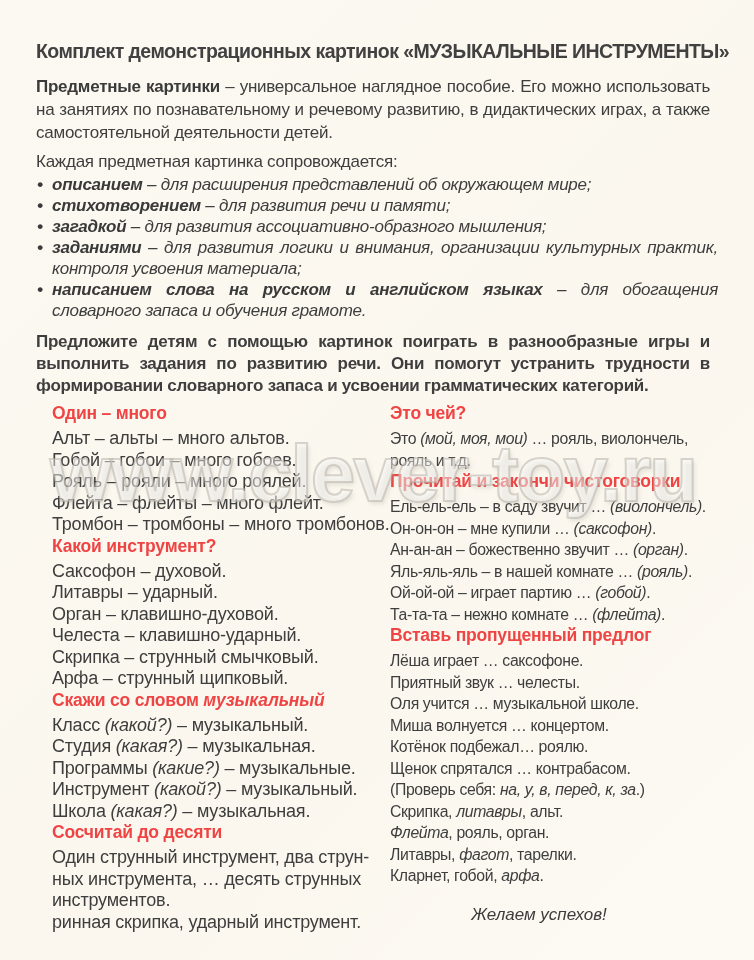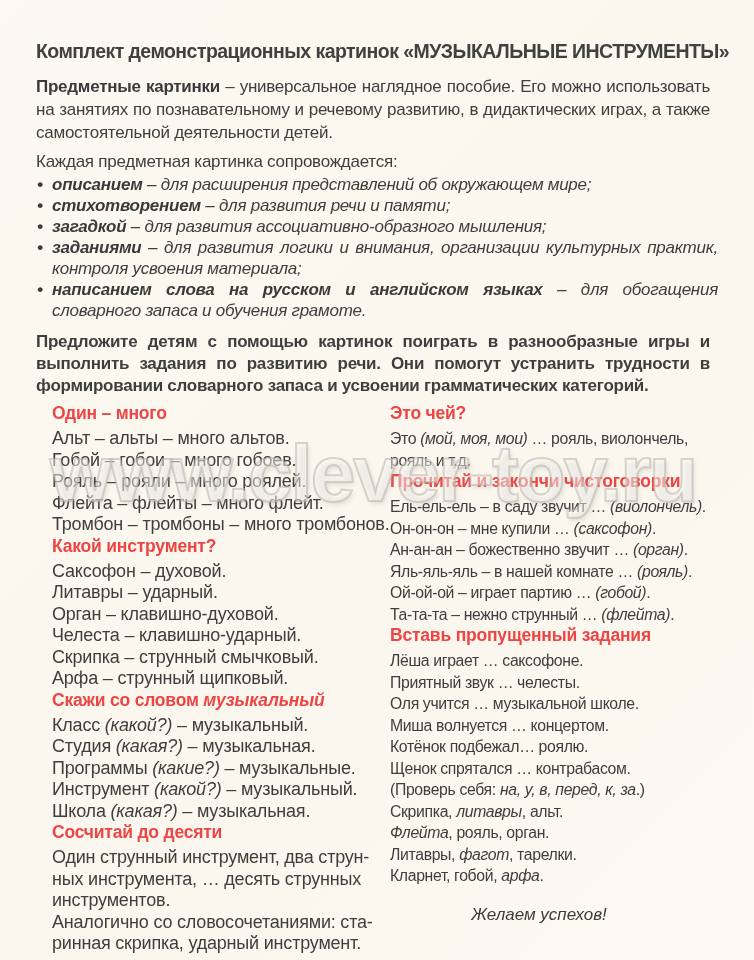--- a/index.html
+++ b/index.html
@@ -118,21 +118,20 @@
             <div class="line"><span>Инструмент </span><span class="i">(какой?)</span><span> – музыкальный.</span></div>
             <div class="line"><span>Школа </span><span class="i">(какая?)</span><span> – музыкальная.</span></div>
           </div>
       </div>
       <div class="sec">
         <h3><span>Сосчитай до десяти</span></h3>
         <div class="lines">
             <div class="line"><span>Один струнный инструмент, два струн-</span></div>
             <div class="line"><span>ных инструмента, … десять струнных</span></div>
             <div class="line"><span>инструментов.</span></div>
-            <div class="line"><span>Аналогично со словосочетаниями: ста-</span></div>
             <div class="line"><span>ринная скрипка, ударный инструмент.</span></div>
           </div>
       </div>
     </div>
 
     <div class="col-right">
       <div class="sec">
         <h3><span>Это чей?</span></h3>
         <div class="lines">
             <div class="line"><span>Это </span><span class="i">(мой, моя, мои)</span><span> … рояль, виолончель,</span></div>
@@ -140,25 +139,25 @@
           </div>
       </div>
       <div class="sec">
         <h3><span>Прочитай и закончи чистоговорки</span></h3>
         <div class="lines">
             <div class="line"><span>Ель-ель-ель – в саду звучит … </span><span class="i">(виолончель)</span><span>.</span></div>
             <div class="line"><span>Он-он-он – мне купили … </span><span class="i">(саксофон)</span><span>.</span></div>
             <div class="line"><span>Ан-ан-ан – божественно звучит … </span><span class="i">(орган)</span><span>.</span></div>
             <div class="line"><span>Яль-яль-яль – в нашей комнате … </span><span class="i">(рояль)</span><span>.</span></div>
             <div class="line"><span>Ой-ой-ой – играет партию … </span><span class="i">(гобой)</span><span>.</span></div>
-            <div class="line"><span>Та-та-та – нежно струнный … </span><span class="i">(флейта)</span><span>.</span></div>
+            <div class="line"><span>Та-та-та – нежно комнате … </span><span class="i">(флейта)</span><span>.</span></div>
           </div>
       </div>
       <div class="sec">
-        <h3><span>Вставь пропущенный задания</span></h3>
+        <h3><span>Вставь пропущенный предлог</span></h3>
         <div class="lines">
             <div class="line"><span>Лёша играет … саксофоне.</span></div>
             <div class="line"><span>Приятный звук … челесты.</span></div>
             <div class="line"><span>Оля учится … музыкальной школе.</span></div>
             <div class="line"><span>Миша волнуется … концертом.</span></div>
             <div class="line"><span>Котёнок подбежал… роялю.</span></div>
             <div class="line"><span>Щенок спрятался … контрабасом.</span></div>
             <div class="line"><span>(Проверь себя: </span><span class="i">на, у, в, перед, к, за</span><span>.)</span></div>
           </div>
       </div>

